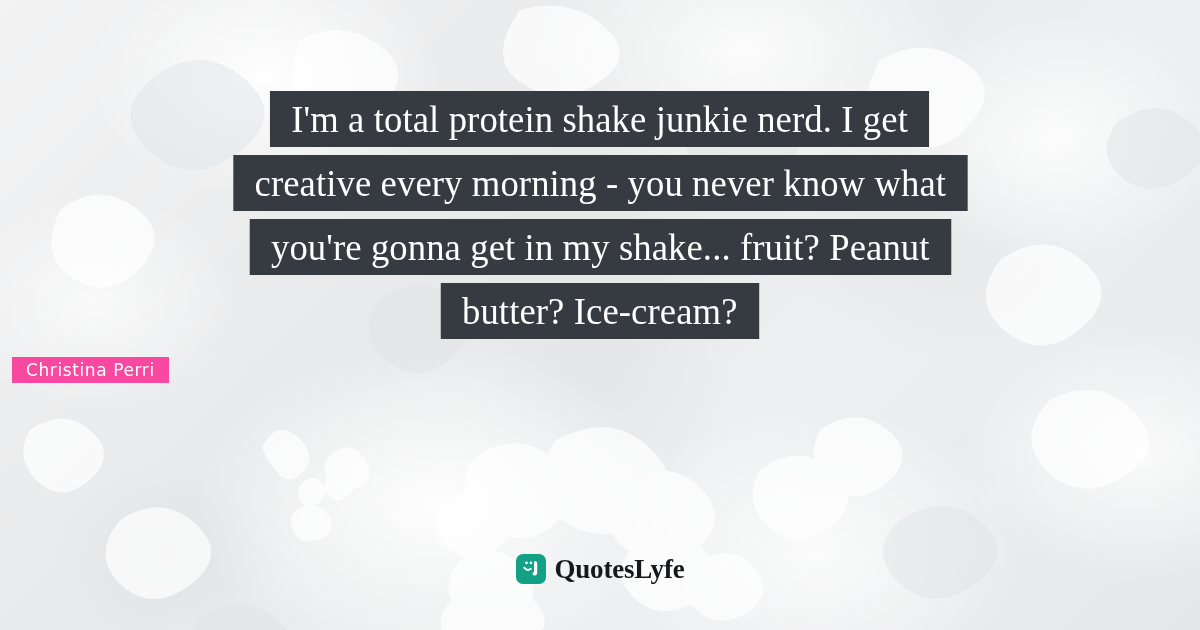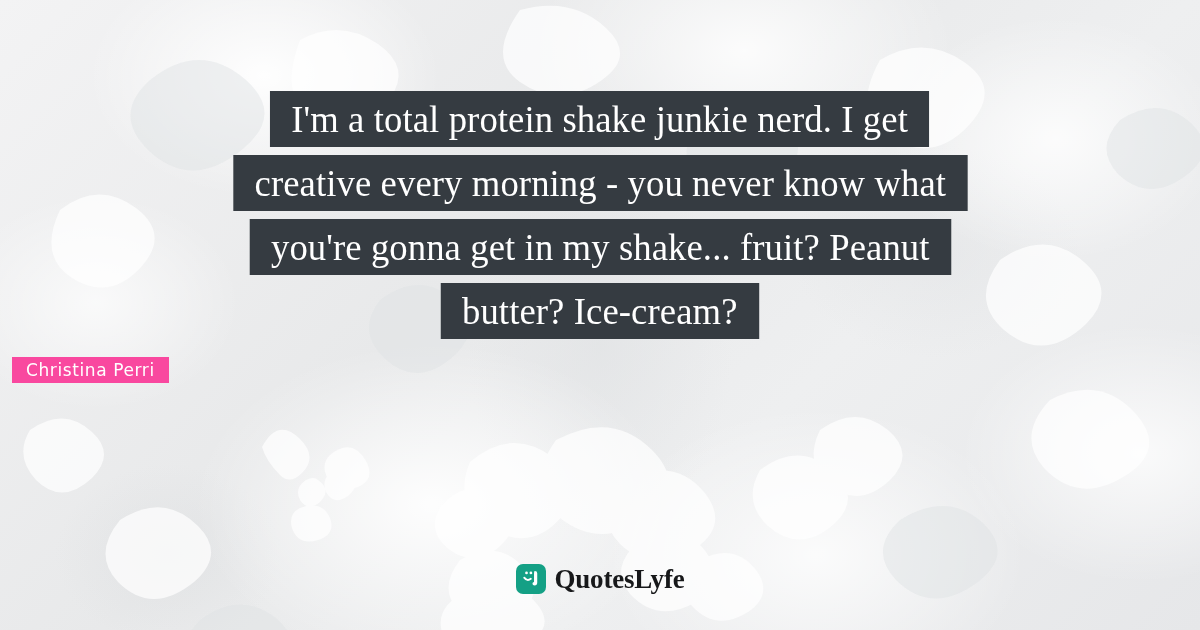--- a/index.html
+++ b/index.html
@@ -101,21 +101,21 @@
     padding: 0 14px;
     letter-spacing: 0.6px;
     white-space: nowrap;
   }
 
   
   .brand {
     position: absolute;
     left: 0;
     right: 0;
-    bottom: 36px;
+    bottom: 46px;
     z-index: 2;
     display: flex;
     align-items: center;
     justify-content: center;
     gap: 9px;
     text-align: right;
   }
 
   .brand-mark {
     width: 30px;

